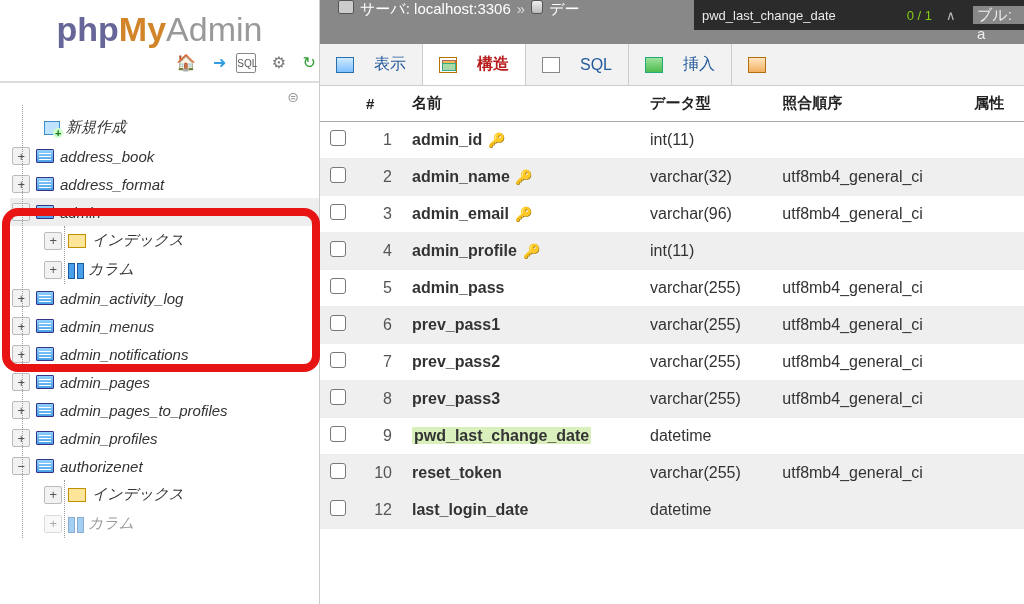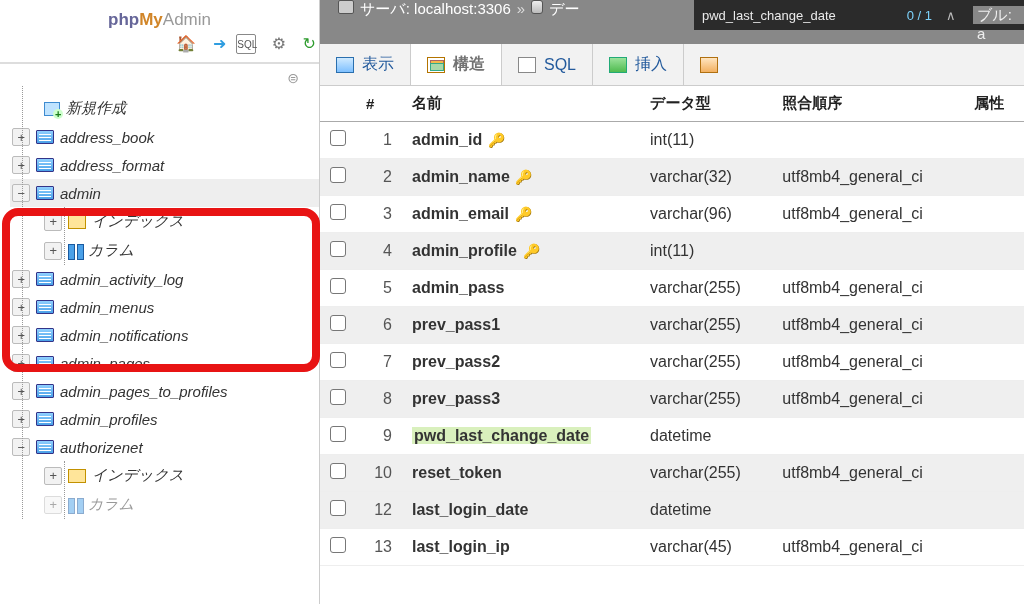--- a/index.html
+++ b/index.html
@@ -17,21 +17,21 @@
   .left {
     position: absolute;
     left: 0; top: 0;
     width: 320px; height: 604px;
     border-right: 1px solid #ccc;
     background: #fff;
   }
   .logo {
     text-align: center;
     padding: 10px 0 4px;
-    font-size: 17px;
+    font-size: 34px;
     font-weight: 600;
     font-family: Verdana, sans-serif;
   }
   .logo .php { color: #666699; }
   .logo .my  { color: #d18528; }
   .logo .admin { color: #999; font-weight: 400; }
   .mini-icons {
     text-align: right;
     padding-bottom: 8px;
   }
@@ -180,42 +180,43 @@
   
   .findbar{
     position:absolute;right:0;top:0;
     width:330px;height:30px;
     background:#2b2b2b;color:#c8c8c8;
     display:flex;align-items:center;
     font-size:13px;padding:0 8px;
     gap:10px;
   }
   .findbar .term{ color:#eaeaea; flex:1;}
-  .findbar .count{ color:#7dd3fc; }
+  .findbar .count{ color:#84cc16; }
   .findbar .nav{ color:#bbb; cursor:pointer; padding:0 4px;}
 
   .tabs {
     display: flex;
     height: 42px;
     border-bottom: 1px solid #ccc;
     background: #f2f2f2;
   }
   .tabs .tab {
     display: flex; align-items:center;
     padding: 0 16px;
     border-right: 1px solid #ccc;
     color: #235a9c;
     font-size: 16px;
     cursor: pointer;
     background:#f2f2f2;
+    gap:12px;
   }
   .tabs .tab.active {
     background: #fff;
     font-weight: bold;
-    color: #737373;
+    color: #b91c1c;
     box-shadow: inset 0 -3px 0 #fff;
   }
   .tabs .tab .ticon{
     display:inline-block;width:18px;height:16px;margin-right:8px;
   }
   .ico-browse{background:linear-gradient(#cfeaff,#7ec0ff);border:1px solid #2a6fae;}
   .ico-struct{position:relative;background:#fff;border:1px solid #b47400;}
   .ico-struct::before{content:"";position:absolute;left:2px;top:2px;width:12px;height:3px;background:#f3b94a;border:1px solid #a66;}
   .ico-struct::after{content:"";position:absolute;left:2px;bottom:1px;width:12px;height:6px;background:#a9d9a9;border:1px solid #3a8;}
   .ico-sql{background:#fff;border:1px solid #888;}
@@ -504,24 +505,16 @@
             <td></td>
           </tr>
           <tr class="odd">
             <td class="chk"><span class="box"></span></td>
             <td class="num">12</td>
             <td class="name">last_login_date</td>
             <td>datetime</td>
             <td></td>
             <td></td>
           </tr>
-          <tr class="even">
-            <td class="chk"><span class="box"></span></td>
-            <td class="num">13</td>
-            <td class="name">last_login_ip</td>
-            <td>varchar(45)</td>
-            <td>utf8mb4_general_ci</td>
-            <td></td>
-          </tr>
         </tbody>
     </table>
   </div>
 </div>
 
 </body></html>

